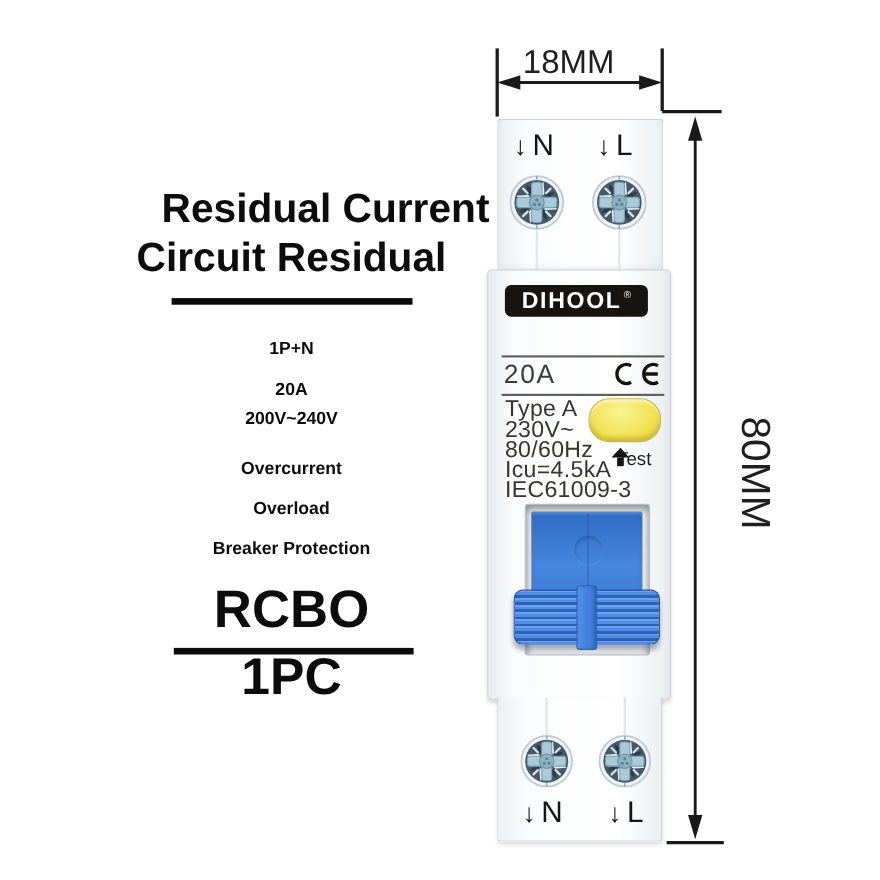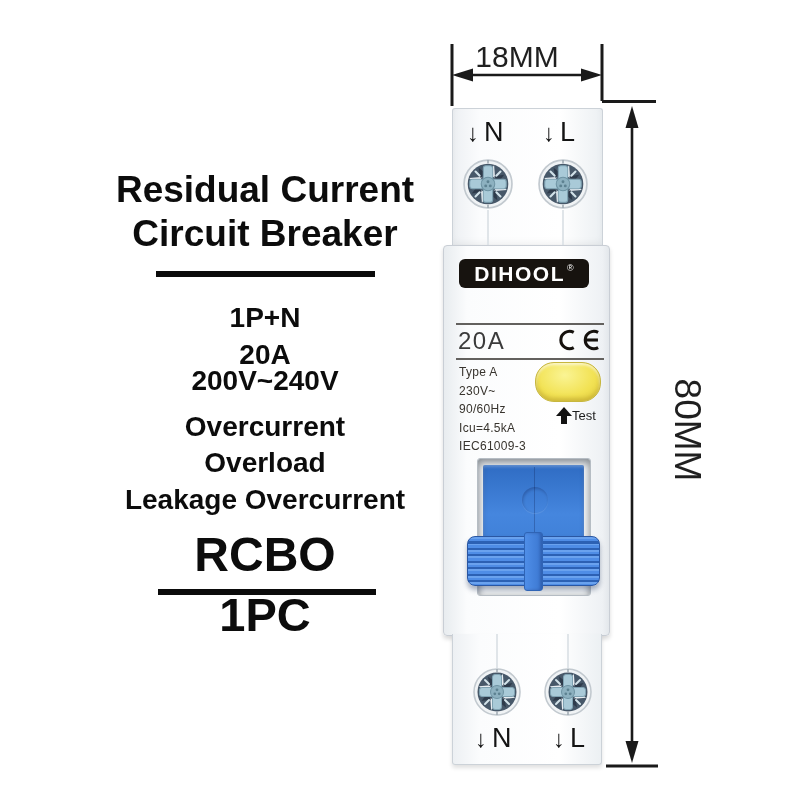--- a/index.html
+++ b/index.html
@@ -5,21 +5,21 @@
   html,body{margin:0;padding:0;background:#fff;}
   .canvas{position:relative;width:800px;height:800px;background:#ffffff;overflow:hidden;
           font-family:"Liberation Sans","DejaVu Sans",sans-serif;color:#111;}
   .abs{position:absolute;}
   .nowrap{white-space:nowrap;}
 
   
   .leftcol{position:absolute;left:85px;top:0;width:360px;height:800px;}
   .lc-line{position:absolute;left:0;width:360px;text-align:center;font-weight:bold;color:#0c0c0c;white-space:nowrap;}
   .lc-title{font-size:37px;line-height:44px;}
-  .lc-spec{font-size:28px;line-height:28px;}
+  .lc-spec{font-size:16px;line-height:28px;}
   .lc-rcbo{font-size:48px;line-height:46px;}
   .lc-qty{font-size:47px;line-height:54px;}
   .lc-rule{position:absolute;height:6px;background:#0b0b0b;}
 
   
   .term-top{position:absolute;left:452px;top:108px;width:149px;height:137px;
     background:linear-gradient(90deg,#edf0f3,#fbfcfd 18%,#ffffff 72%,#ecf0f3);
     border:1px solid #ccd2d8;border-bottom:none;border-radius:3px 3px 0 0;
     box-shadow:inset 0 -4px 6px rgba(0,0,0,.05);}
   .term-bot{position:absolute;left:452px;top:634px;width:148px;height:130px;
@@ -37,27 +37,27 @@
   .nl-letter{font-size:27px;margin-left:5px;}
 
   .brand-box{position:absolute;left:15px;top:13px;width:130px;height:29px;border-radius:6px;
     background:#17130f;display:flex;align-items:center;justify-content:center;}
   .brand-text{color:#fff;font-weight:bold;font-size:21px;letter-spacing:1.5px;}
   .brand-reg{color:#fff;font-size:9px;margin-left:2px;margin-bottom:11px;}
   .model-text{position:absolute;left:10px;top:44px;width:145px;text-align:center;
     font-size:27px;letter-spacing:1px;color:#46423d;}
   .sep{position:absolute;left:12px;width:148px;height:2px;background:#63615e;}
   .rating-text{position:absolute;left:14px;top:81px;font-size:24px;letter-spacing:1.5px;color:#3b3b3b;}
-  .spec-block{position:absolute;left:15px;top:117px;font-size:12px;line-height:18.5px;
+  .spec-block{position:absolute;left:15px;top:117px;font-size:21px;line-height:18.5px;
     letter-spacing:.3px;color:#38342e;}
   .test-btn{position:absolute;left:91px;top:116px;width:64px;height:38px;border-radius:19px;
     background:radial-gradient(ellipse at 45% 32%,#faf494,#f2e254 58%,#e2cd3c);
     border:1px solid #c7b73e;
     box-shadow:inset 0 -3px 4px rgba(150,120,20,.35),inset 0 2px 3px rgba(255,255,255,.7);}
-  .test-label{position:absolute;left:128px;top:162px;font-size:13px;color:#1d1d1d;}
+  .test-label{position:absolute;left:117px;top:162px;font-size:17px;color:#1d1d1d;}
 
   .recess{position:absolute;left:33px;top:212px;width:112px;height:136px;border-radius:3px;
     background:#f1f3f5;border:1px solid #b6bdc4;
     box-shadow:inset 0 5px 7px rgba(40,50,60,.38),inset 3px 0 5px rgba(40,50,60,.16),
                inset -3px 0 5px rgba(40,50,60,.12),inset 0 -2px 2px rgba(255,255,255,.6);}
   .blue-panel{position:absolute;left:5px;top:6px;width:101px;height:82px;border-radius:2px;
     background:linear-gradient(180deg,#2f6cc3,#4586de 60%,#3f7fd6);
     box-shadow:inset 0 2px 3px rgba(255,255,255,.25),inset 0 -3px 4px rgba(0,0,30,.25);}
   .blue-seam{position:absolute;left:50%;top:2px;bottom:2px;width:1.5px;background:rgba(10,30,80,.28);}
   .blue-circle{position:absolute;left:39px;top:22px;width:26px;height:26px;border-radius:50%;
@@ -111,30 +111,30 @@
         <circle cx="24" cy="24" r="6.5" fill="#8db1c0" stroke="#6e93a3" stroke-width="1"></circle>
         <circle cx="24" cy="21.8" r="1.4" fill="#5d8291"></circle>
         <circle cx="21.8" cy="25.8" r="1.4" fill="#5d8291"></circle>
         <circle cx="26.2" cy="25.8" r="1.4" fill="#5d8291"></circle>
         <path d="M24 1 V4 M24 44 V47" stroke="#9fa9b1" stroke-width="1.5"></path>
       </g>
     </defs>
   </svg>
 
   <div class="leftcol">
-    <div class="lc-line lc-title" style="top:168px;">Residual Current</div>
-    <div class="lc-line lc-title" style="top:212px;">Circuit Breaker</div>
+    <div class="lc-line lc-title" style="top:168px;text-align:right;">Residual Current</div>
+    <div class="lc-line lc-title" style="top:212px;">Circuit Residual</div>
     <div class="lc-rule" style="left:71px;top:271px;width:219px;"></div>
 
     <div class="lc-line lc-spec" style="top:304px;">1P+N</div>
     <div class="lc-line lc-spec" style="top:341px;">20A</div>
     <div class="lc-line lc-spec" style="top:367px;text-align:center;">200V~240V</div>
     <div class="lc-line lc-spec" style="top:413px;">Overcurrent</div>
     <div class="lc-line lc-spec" style="top:449px;">Overload</div>
-    <div class="lc-line lc-spec" style="top:486px;">Leakage Overcurrent</div>
+    <div class="lc-line lc-spec" style="top:486px;">Breaker Protection</div>
 
     <div class="lc-line lc-rcbo" style="top:532px;">RCBO</div>
     <div class="lc-rule" style="left:73px;top:589px;width:218px;"></div>
     <div class="lc-line lc-qty" style="top:588px;">1PC</div>
   </div>
 
   <div class="term-top">
     <div class="nl-label" style="left:14px;top:8px;">
       <span class="nl-arrow">↓</span>
       <span class="nl-letter">N</span>
@@ -165,21 +165,21 @@
       <path d="M18.5 3.6 A9.6 9.6 0 1 0 18.5 20.4" fill="none" stroke="#15110d" stroke-width="3.4"></path>
       <path d="M45.5 3.6 A9.6 9.6 0 1 0 45.5 20.4" fill="none" stroke="#15110d" stroke-width="3.4"></path>
       <path d="M32 12 H45.3" stroke="#15110d" stroke-width="3.4"></path>
     </svg>
 
     <div class="sep" style="top:112px;"></div>
 
     <div class="spec-block">
       <div class="nowrap">Type A</div>
       <div class="nowrap">230V~</div>
-      <div class="nowrap">90/60Hz</div>
+      <div class="nowrap">80/60Hz</div>
       <div class="nowrap">Icu=4.5kA</div>
       <div class="nowrap">IEC61009-3</div>
     </div>
 
     <div class="test-btn"></div>
     <svg class="abs" style="left:112px;top:161px;" width="16" height="17" viewBox="0 0 16 17">
       <polygon points="8,0 16,9 0,9" fill="#121212"></polygon>
       <rect x="5" y="9" width="6" height="8" fill="#121212"></rect>
     </svg>
     <div class="test-label">Test</div>

